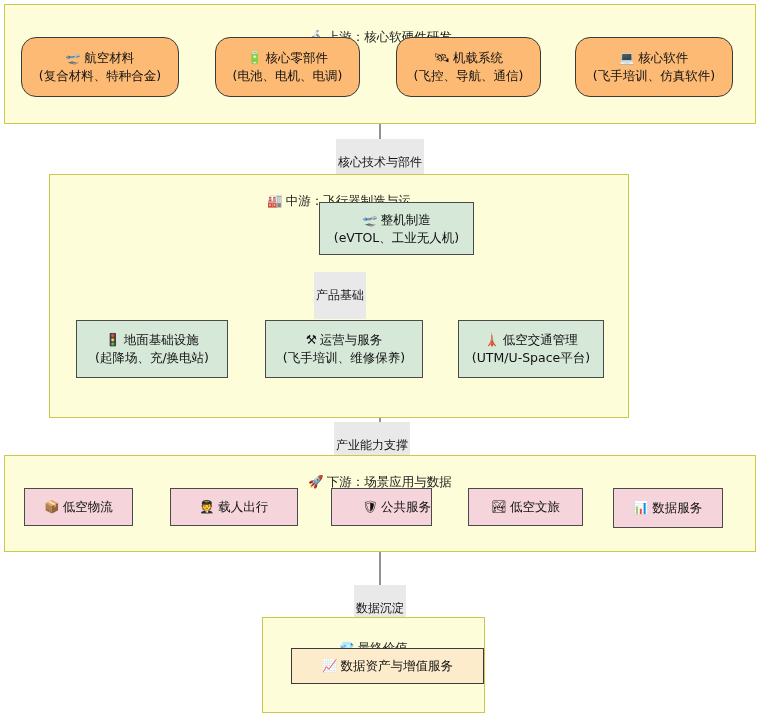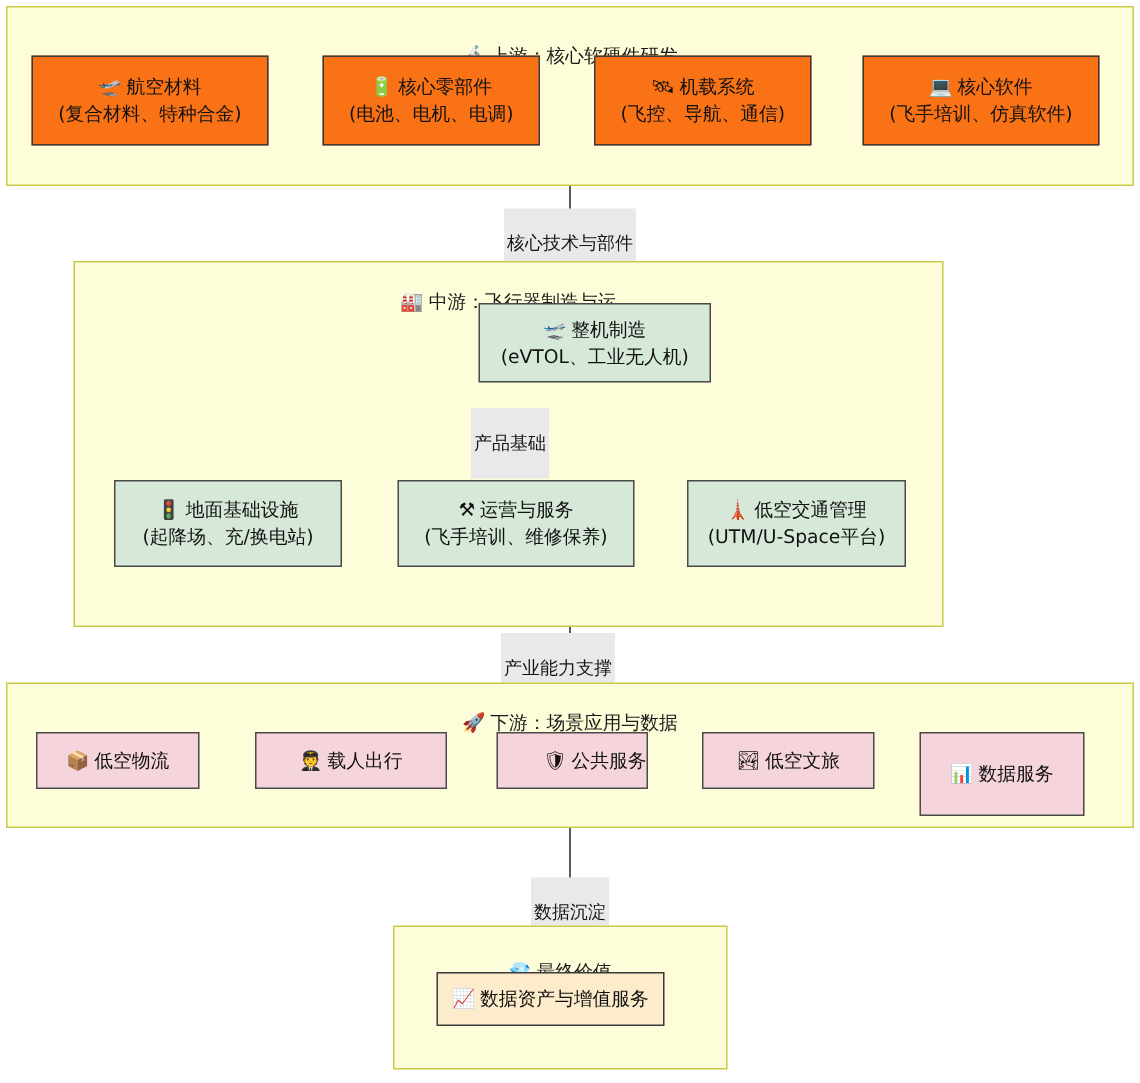--- a/index.html
+++ b/index.html
@@ -46,21 +46,21 @@
     flex-direction: column;
     align-items: center;
     justify-content: center;
     font-size: 12.5px;
     line-height: 18px;
     color: #111111;
     text-align: center;
   }
   .node .ln1 { white-space: nowrap; }
   .node .ln2 { white-space: nowrap; }
-  .node-blue  { background: #f97316; border-color: #3b3b3b; }
+  .node-blue  { background: #fdba74; border-color: #3b3b3b; border-radius: 15px; }
   .node-green { background: #d6e8d8; border-color: #4a4a4a; }
   .node-pink  { background: #f6d4dc; border-color: #4a4a4a; }
   .node-tan   { background: #fdeccb; border-color: #3b3b3b; }
   .ico {
     display: inline-block;
     margin-right: 3px;
     font-family: "DejaVu Sans", sans-serif;
   }
   .edge-label {
     position: absolute;
@@ -172,28 +172,28 @@
   </div>
 
   <div class="node node-pink" style="left:331px; top:488px; width:101px; height:38px;align-items:flex-end;">
     <div class="ln1"><span class="ico">🛡</span><span>公共服务</span></div>
   </div>
 
   <div class="node node-pink" style="left:468px; top:488px; width:115px; height:38px;">
     <div class="ln1"><span class="ico">🏞</span><span>低空文旅</span></div>
   </div>
 
-  <div class="node node-pink" style="left:613px; top:488px; width:110px; height:56px;">
+  <div class="node node-pink" style="left:613px; top:488px; width:110px; height:40px;">
     <div class="ln1"><span class="ico">📊</span><span>数据服务</span></div>
   </div>
 
   <div class="edge-label" style="left:380px; top:585px;">数据沉淀</div>
 
   <div class="cluster" style="left:262px; top:617px; width:223px; height:96px;"></div>
   <div class="cluster-title" style="left:262px; top:622px; width:223px;">
     <span class="ico">💎</span><span>最终价值</span>
   </div>
 
-  <div class="node node-tan" style="left:291px; top:648px; width:152px; height:36px;">
+  <div class="node node-tan" style="left:291px; top:648px; width:193px; height:36px;">
     <div class="ln1"><span class="ico">📈</span><span>数据资产与增值服务</span></div>
   </div>
 
 </div>
 
 </body></html>

